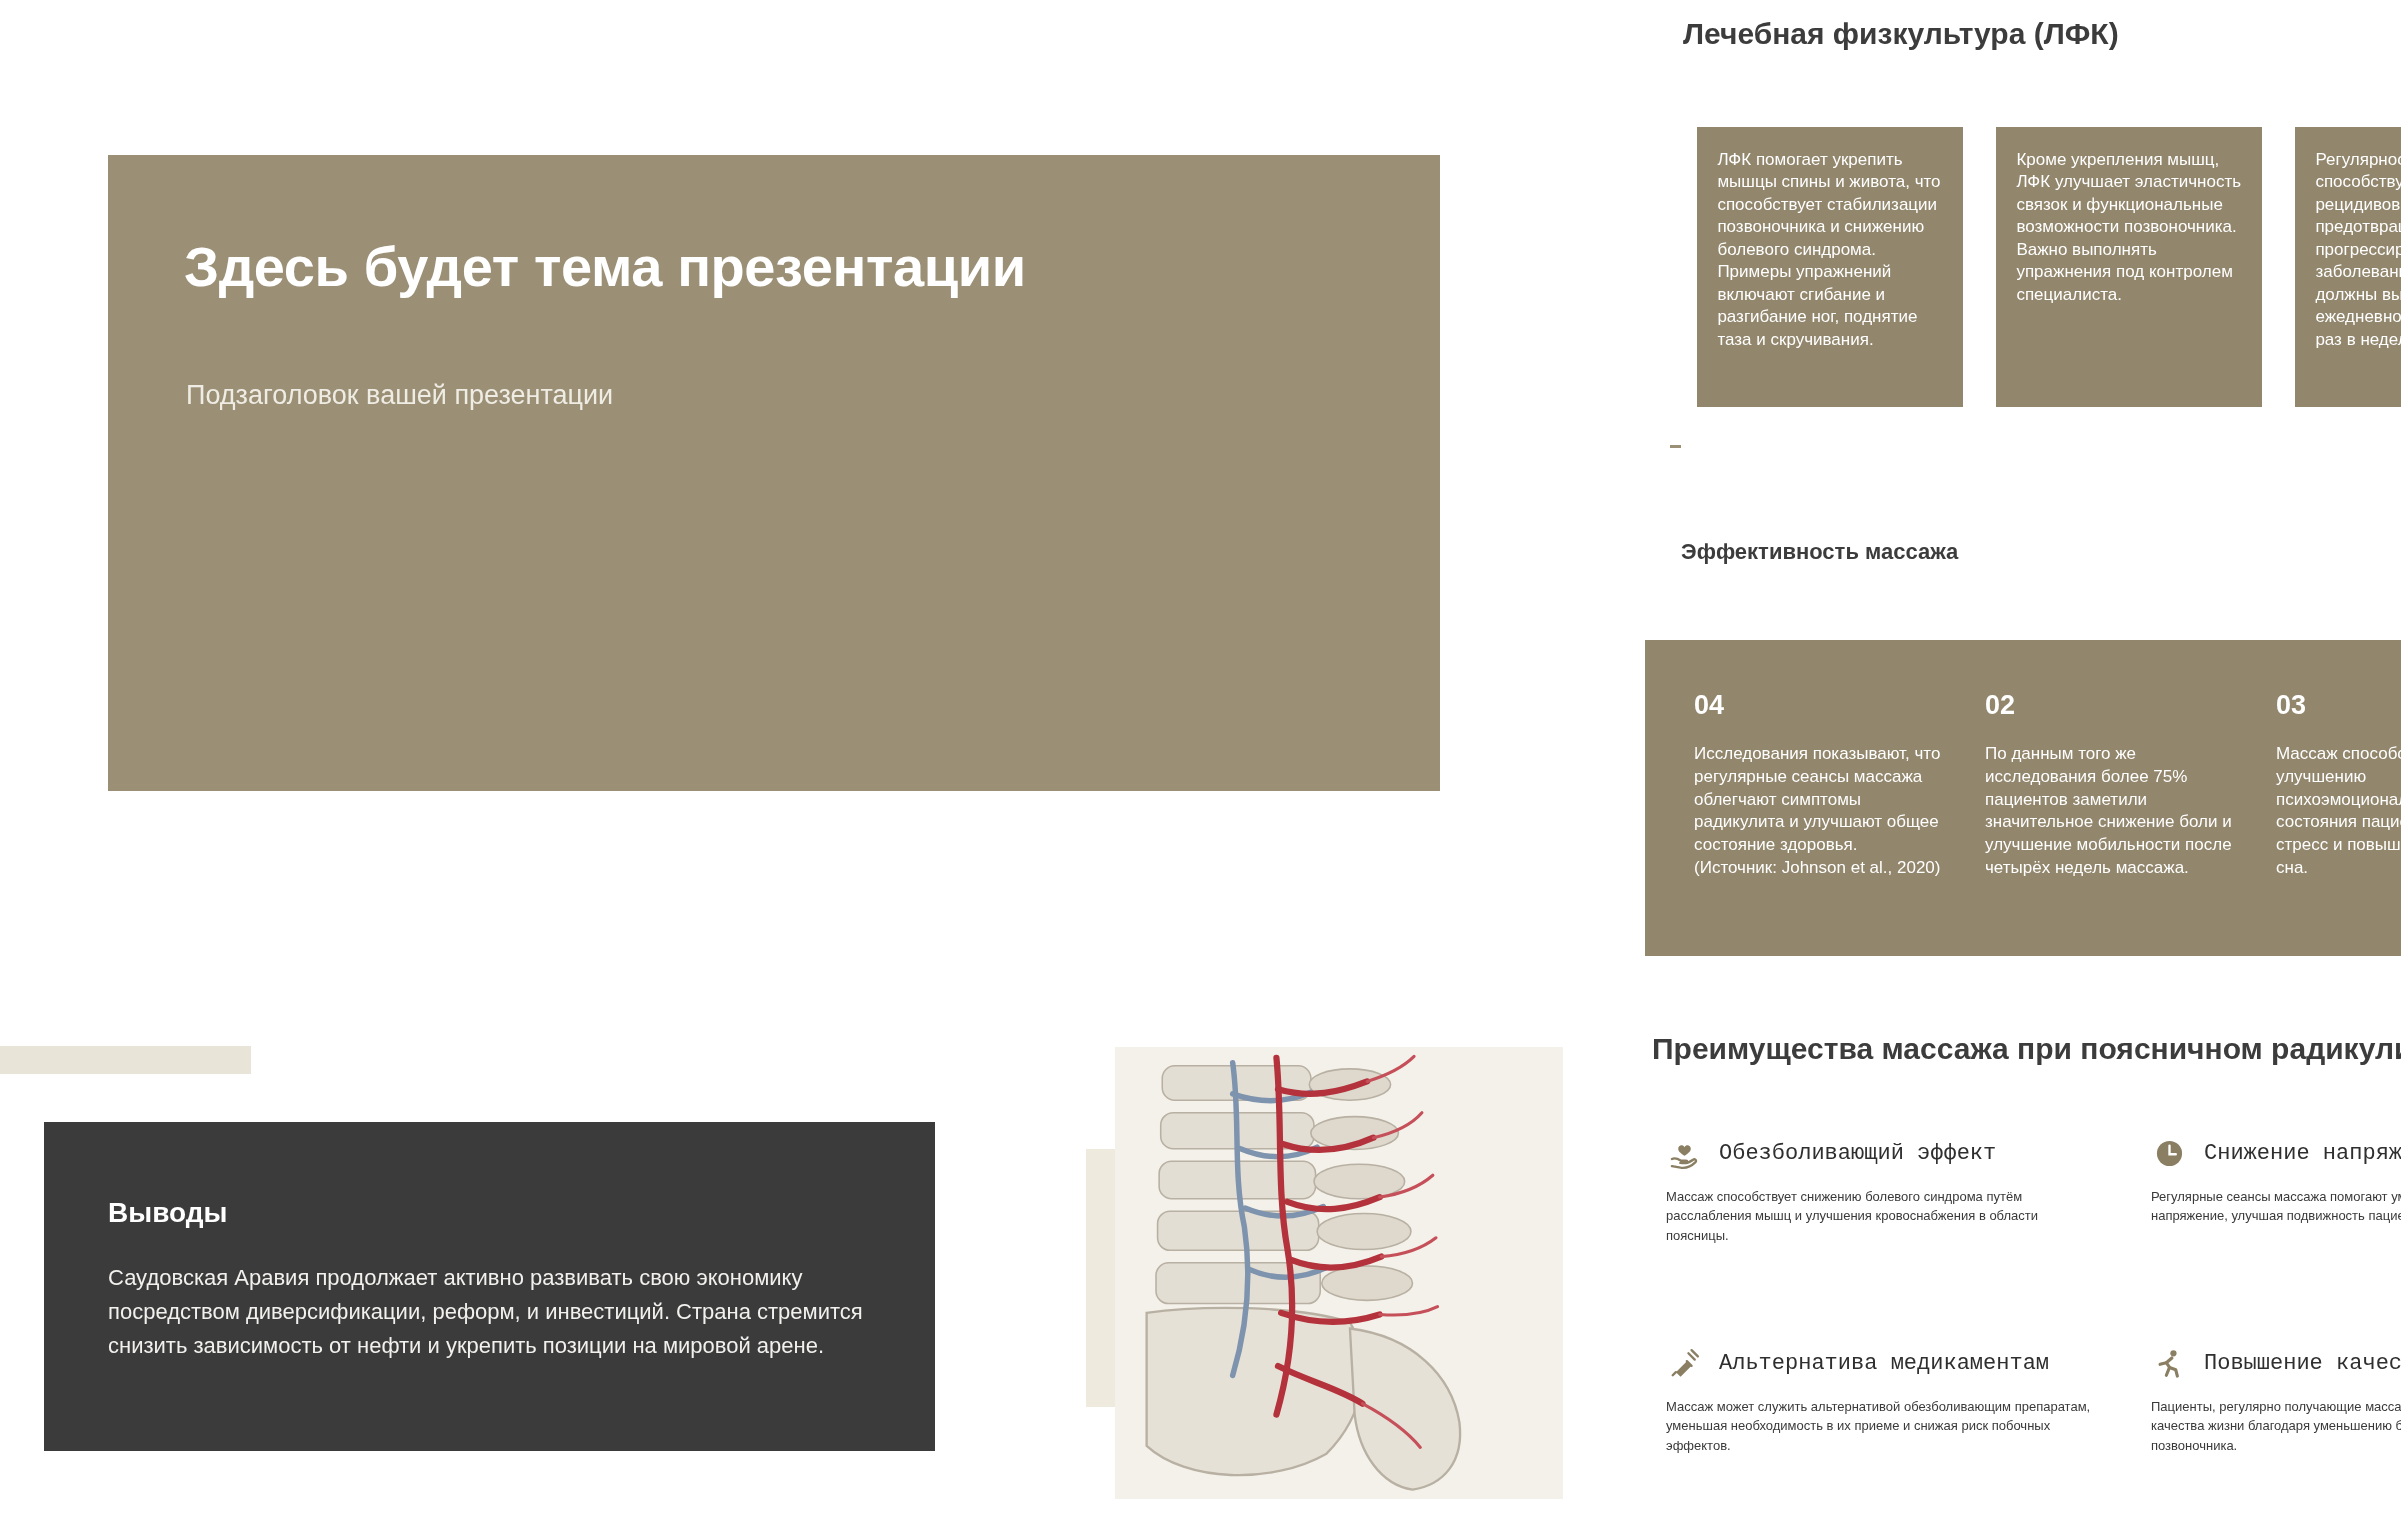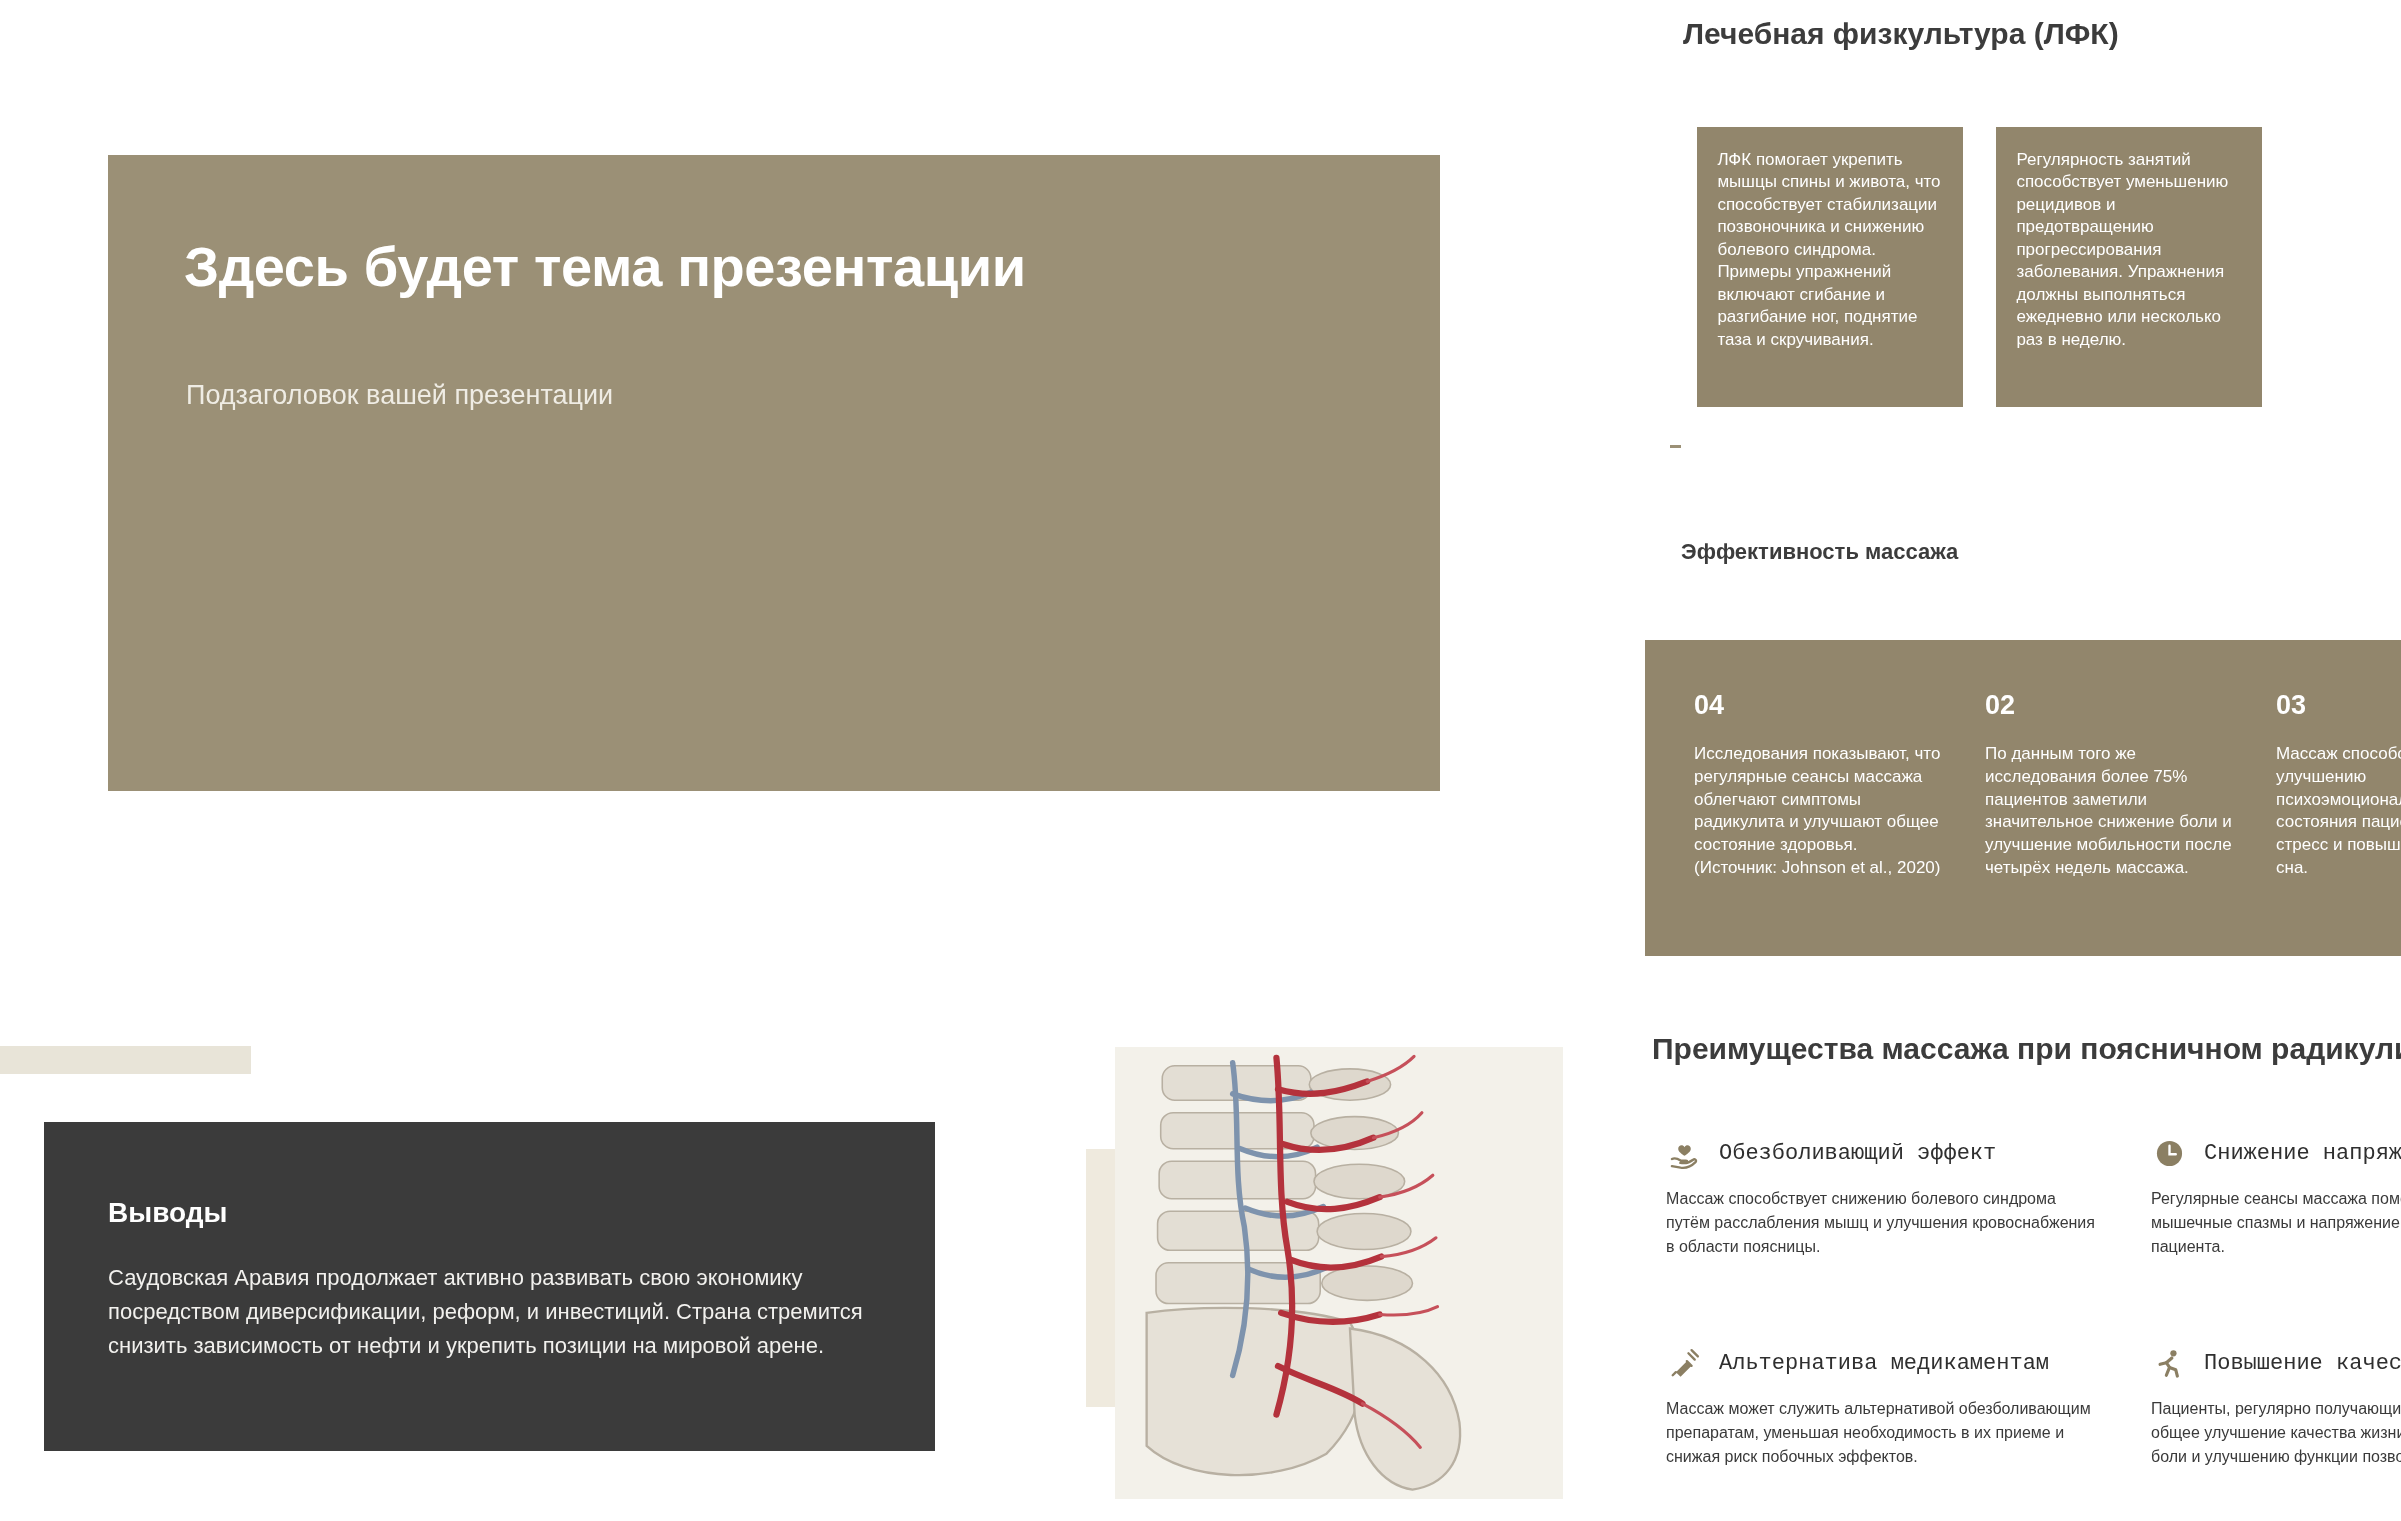--- a/index.html
+++ b/index.html
@@ -192,21 +192,21 @@
   .adv-item .row { display: flex; align-items: center; gap: 17px; }
   .adv-item .ico {
     width: 36px; height: 36px;
     color: #8b7f63;
     display: flex; align-items: center; justify-content: center;
     font-size: 30px; line-height: 1;
   }
   .adv-item .t { font-size: 22px; color: #2f2f2f; font-family: Liberation Mono, monospace; }
   .adv-item .d {
     margin-top: 15.7px;
-    font-size: 16px;
+    font-size: 13px;
     line-height: 1.5;
     color: #3a3a3a;
     width: 438px;
   }
 </style>
 </head>
 <body>
 
 <div class="canvas">
 
@@ -270,20 +270,23 @@
         <path d="M338 342 C366 344 392 342 412 332"></path>
         <path d="M316 456 C346 472 372 490 390 512"></path>
       </g>
     </svg>
   </div>
 
   <div class="lfk-head">Лечебная физкультура (ЛФК)</div>
   <div class="lfk-cards">
     <div class="lfk-card">
       <p>ЛФК помогает укрепить мышцы спины и живота, что способствует стабилизации позвоночника и снижению болевого синдрома. Примеры упражнений включают сгибание и разгибание ног, поднятие таза и скручивания.</p>
+    </div>
+    <div class="lfk-card">
+      <p>Кроме укрепления мышц, ЛФК улучшает эластичность связок и функциональные возможности позвоночника. Важно выполнять упражнения под контролем специалиста.</p>
     </div>
     <div class="lfk-card">
       <p>Регулярность занятий способствует уменьшению рецидивов и предотвращению прогрессирования заболевания. Упражнения должны выполняться ежедневно или несколько раз в неделю.</p>
     </div>
   </div>
   <div class="lfk-tick"></div>
 
   <div class="mass-head">Эффективность массажа</div>
   <div class="mass-band">
     <div class="mass-col" style="left:49px;">

